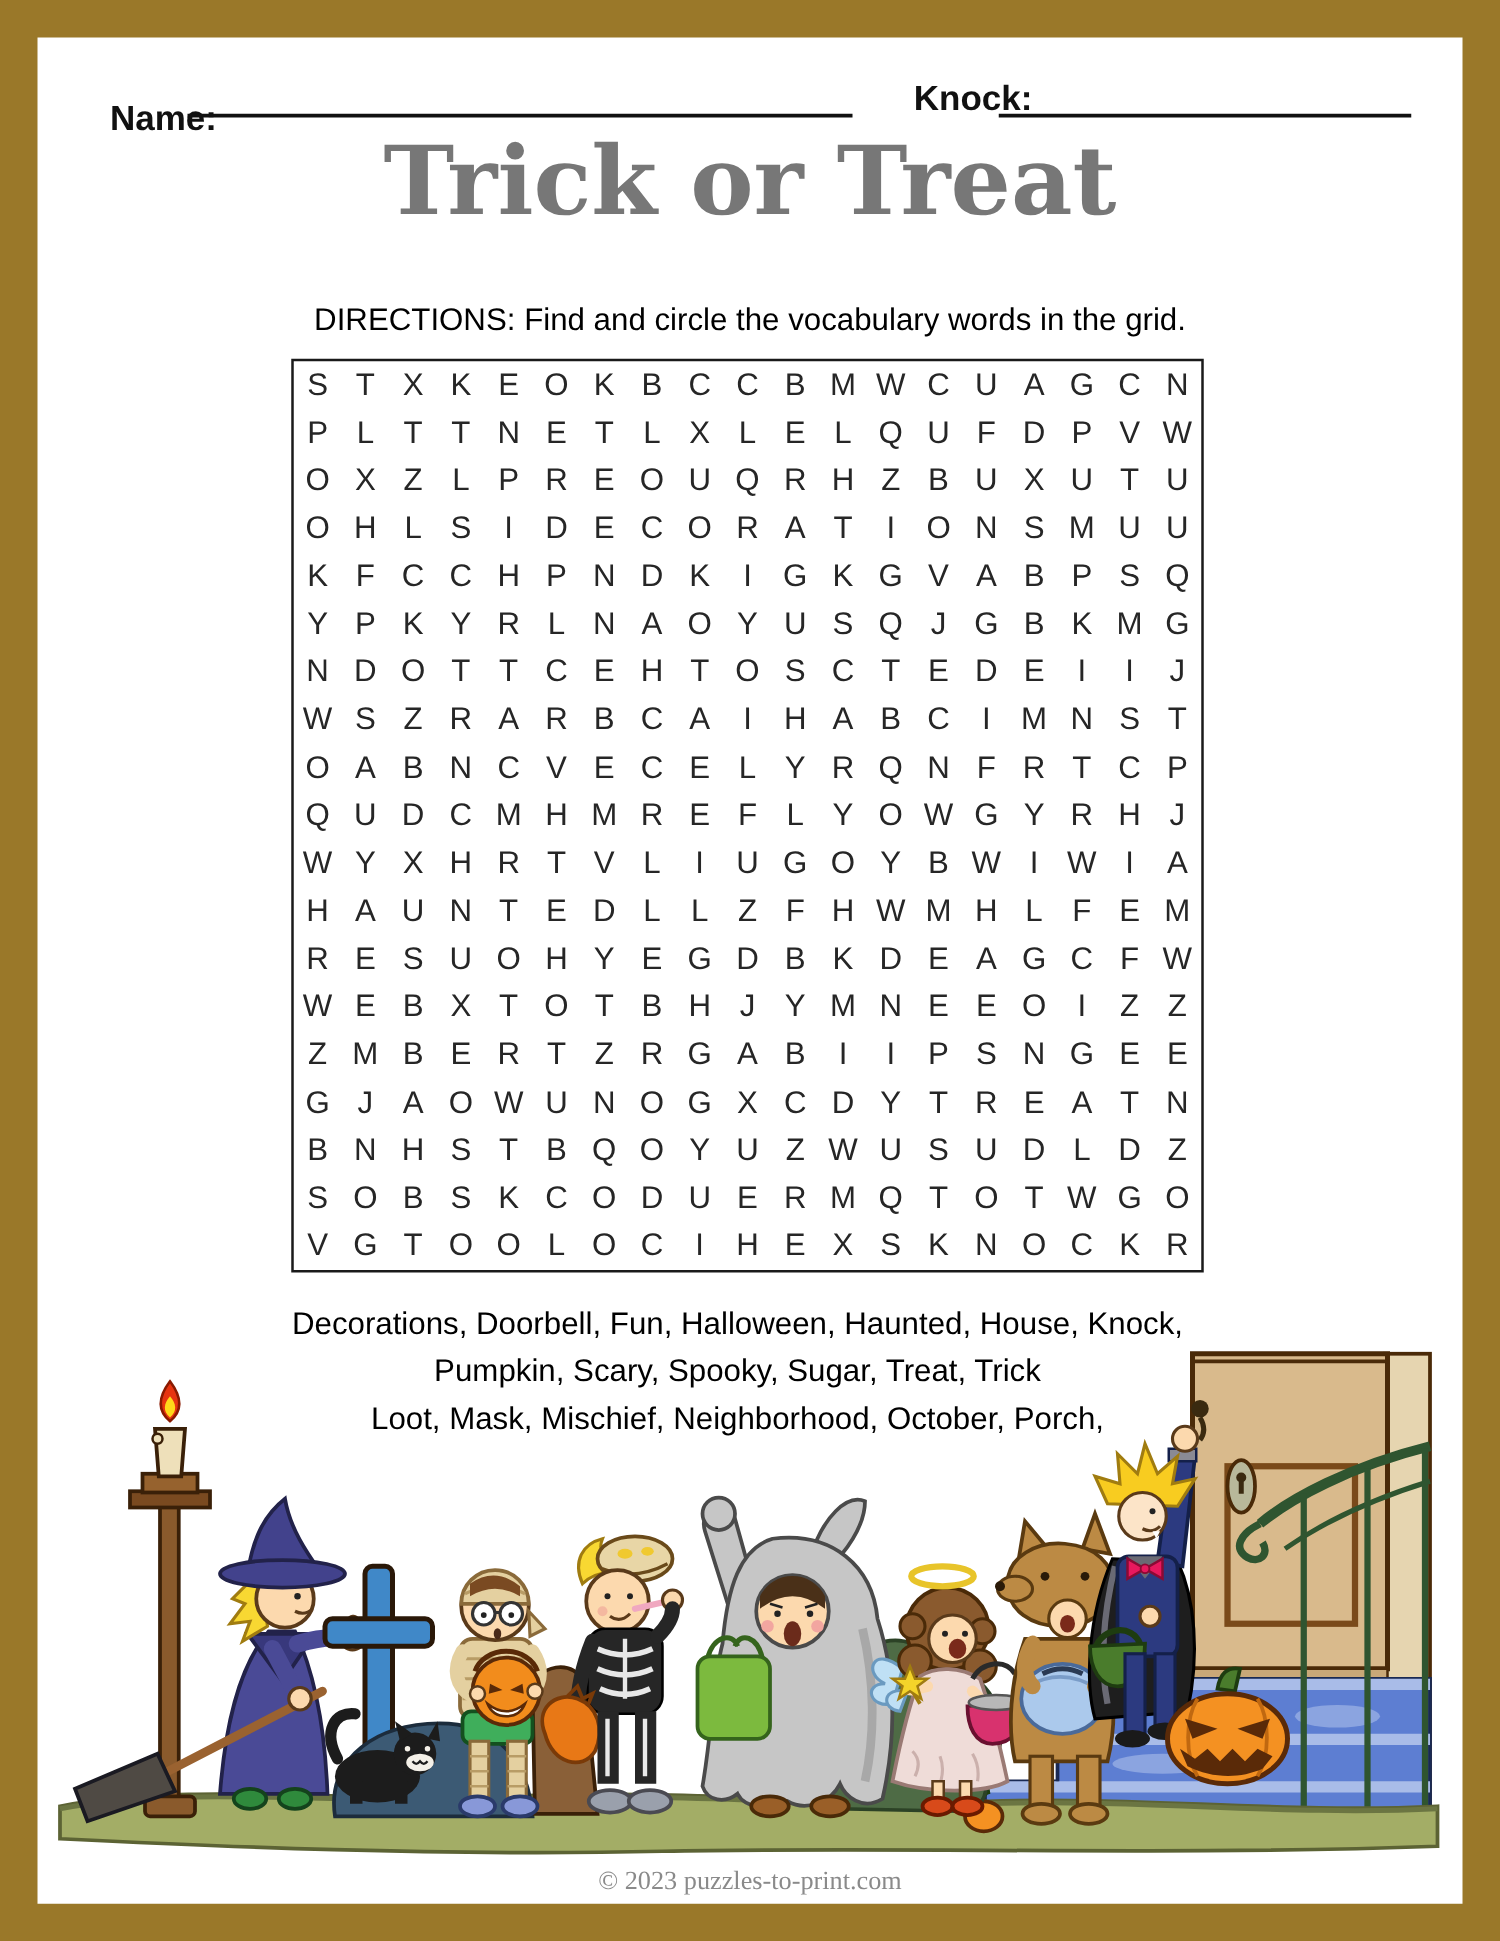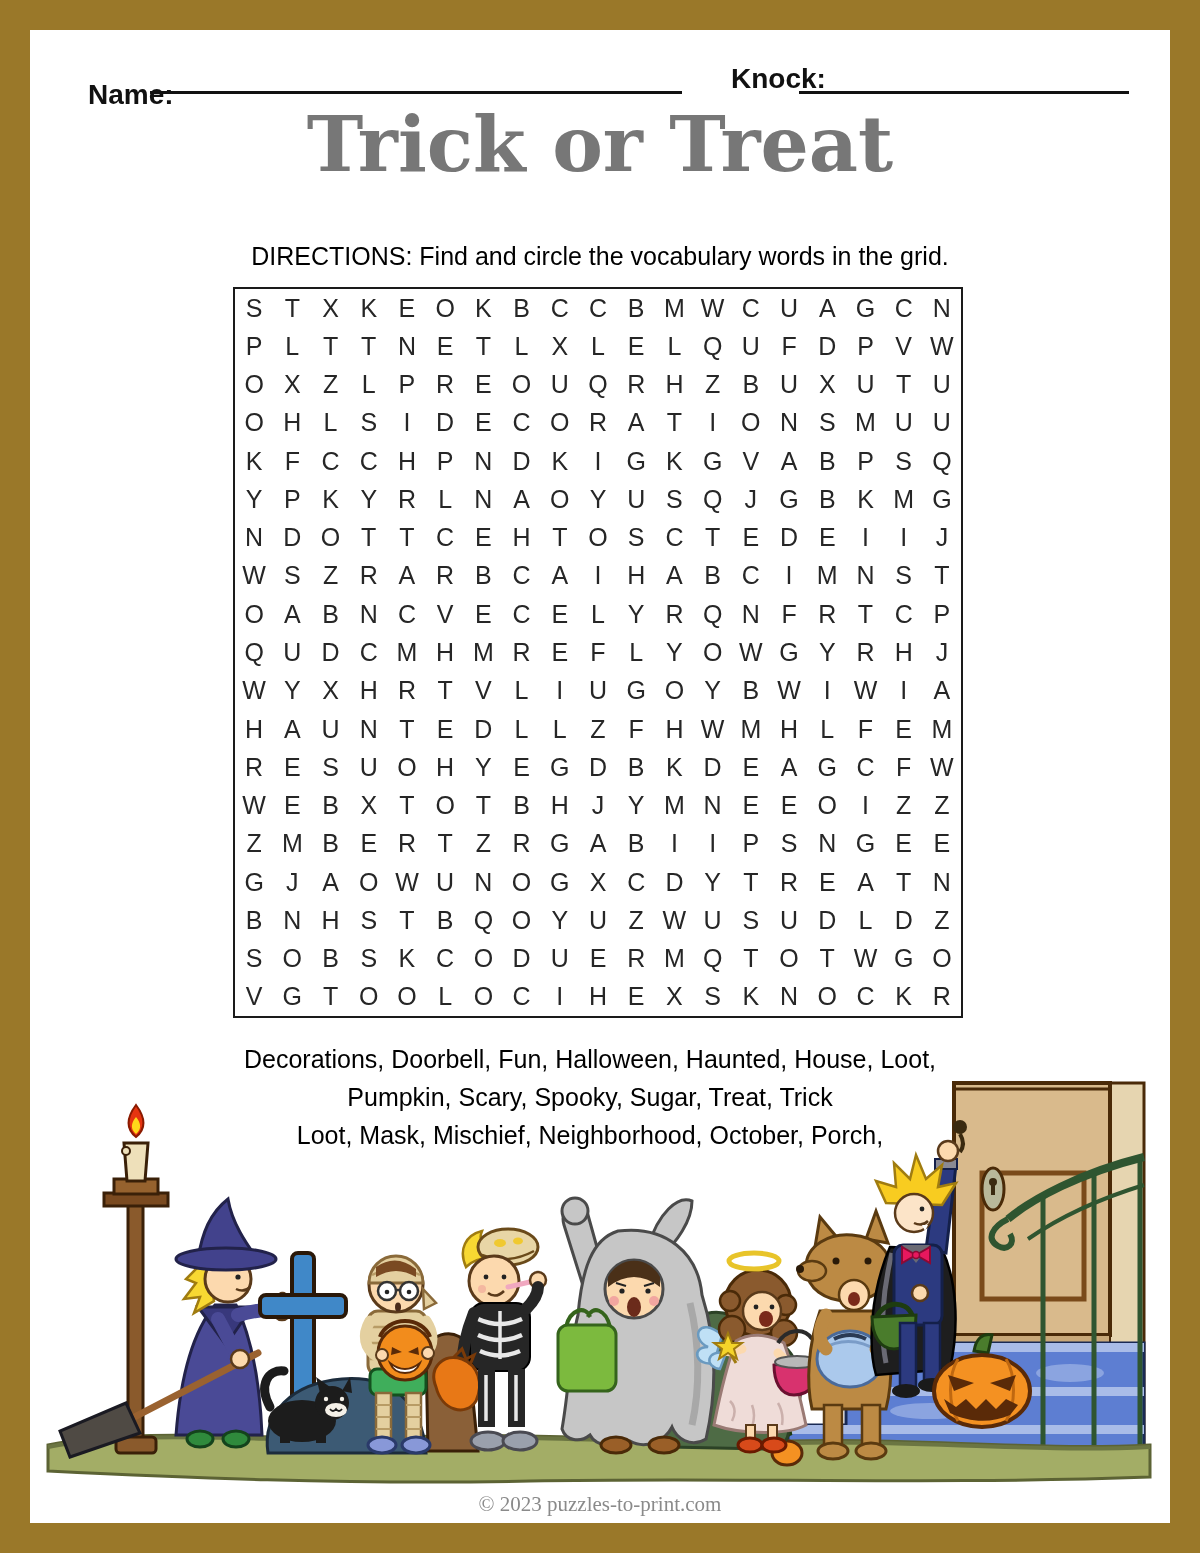--- a/index.html
+++ b/index.html
@@ -400,21 +400,21 @@
       <div class="cell">S</div>
       <div class="cell">K</div>
       <div class="cell">N</div>
       <div class="cell">O</div>
       <div class="cell">C</div>
       <div class="cell">K</div>
       <div class="cell">R</div>
     </div>
 
   <div class="words">
-    <div>Decorations, Doorbell, Fun, Halloween, Haunted, House, Loot,</div>
+    <div>Decorations, Doorbell, Fun, Halloween, Haunted, House, Knock,</div>
     <div>Pumpkin, Scary, Spooky, Sugar, Treat, Trick</div>
     <div>Loot, Mask, Mischief, Neighborhood, October, Porch,</div>
   </div>
 
   <div class="illus">
   <svg width="1140" height="440" viewBox="0 0 1140 440" xmlns="http://www.w3.org/2000/svg">
 
     <g>
       <rect x="1078" y="30" width="36" height="378" fill="#e6d5b0" stroke="#4a2a08" stroke-width="3"></rect>
       <rect x="924" y="30" width="156" height="252" fill="#d9ba8c" stroke="#4a2a08" stroke-width="4"></rect>

